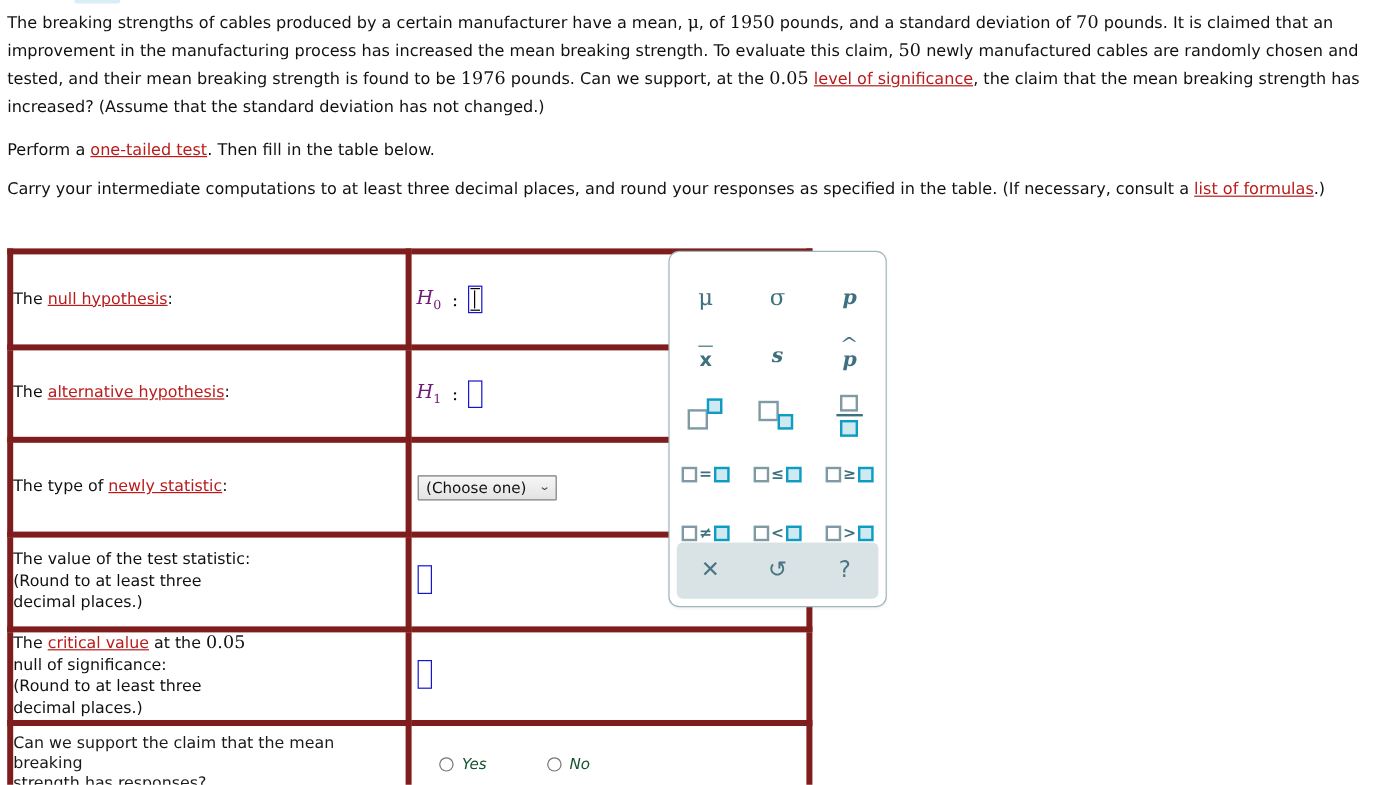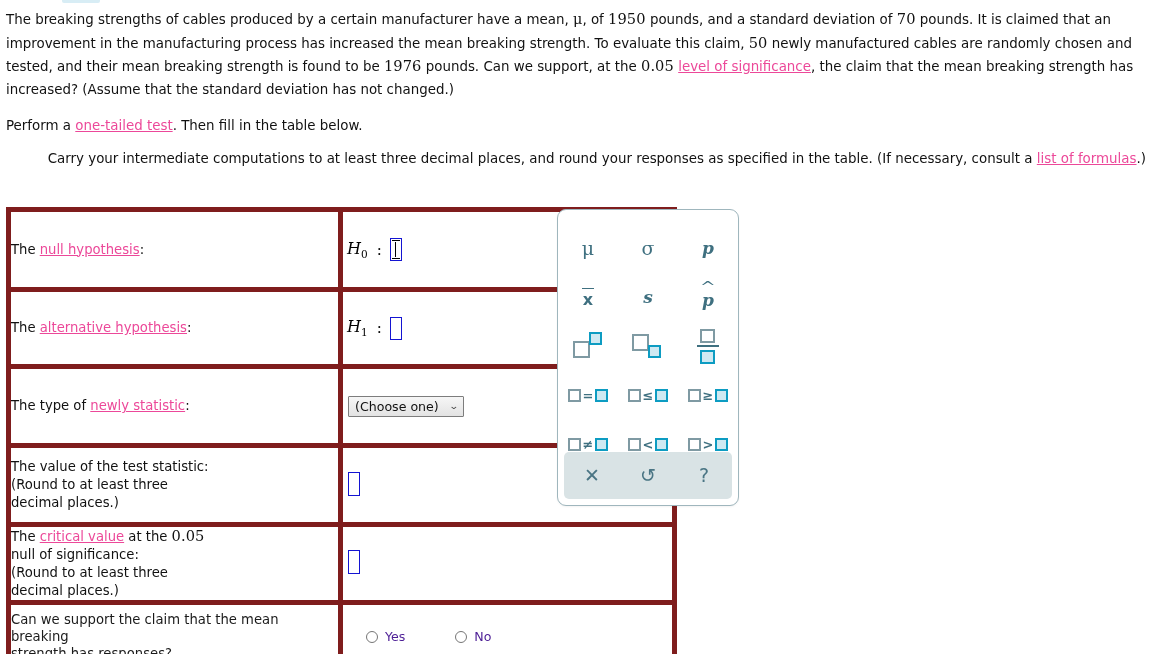--- a/index.html
+++ b/index.html
@@ -35,23 +35,23 @@
     top: 8px;
     width: 1140px;
   }
   .para {
     margin: 0 0 10px 0;
     line-height: 22.5px;
     font-size: 13.4px;
     color: #111111;
   }
   .para.p2 { margin-top: 14px; }
-  .para.p3 { margin-top: 3px; text-align: right; }
+  .para.p3 { margin-top: 3px; }
   a.lnk {
-    color: #ec4899;
+    color: #b91c1c;
     text-decoration: underline;
     cursor: pointer;
   }
   .num {
     font-family: "DejaVu Serif", "Liberation Serif", serif;
     font-size: 14.6px;
     letter-spacing: .1px;
   }
   .mu {
     font-family: "DejaVu Serif", "Liberation Serif", serif;
@@ -97,21 +97,21 @@
   .hyp {
     display: flex;
     align-items: center;
     gap: 3px;
     padding-left: 4px;
   }
   .hvar {
     font-family: "DejaVu Serif", "Liberation Serif", serif;
     font-style: italic;
     font-size: 16px;
-    color: #000000;
+    color: #701a75;
     position: relative;
   }
   .hvar sub {
     font-size: 10.5px;
     font-style: normal;
     font-family: "DejaVu Serif", "Liberation Serif", serif;
   }
   .colon {
     font-family: "DejaVu Serif", "Liberation Serif", serif;
     font-size: 15px;
@@ -206,21 +206,21 @@
     cursor: pointer;
   }
   .radio {
     width: 12px;
     height: 12px;
     border: 1.3px solid #767676;
     border-radius: 50%;
     background: #fff;
     box-sizing: border-box;
   }
-  .radio-lbl { font-size: 12.6px; color: #4c1d95; }
+  .radio-lbl { font-size: 12.6px; color: #14532d; font-style: italic; }
 
   
   .palette {
     position: absolute;
     left: 557px;
     top: 209px;
     width: 182px;
     height: 297px;
     border: 1.2px solid #9fb6bd;
     border-radius: 9px;

